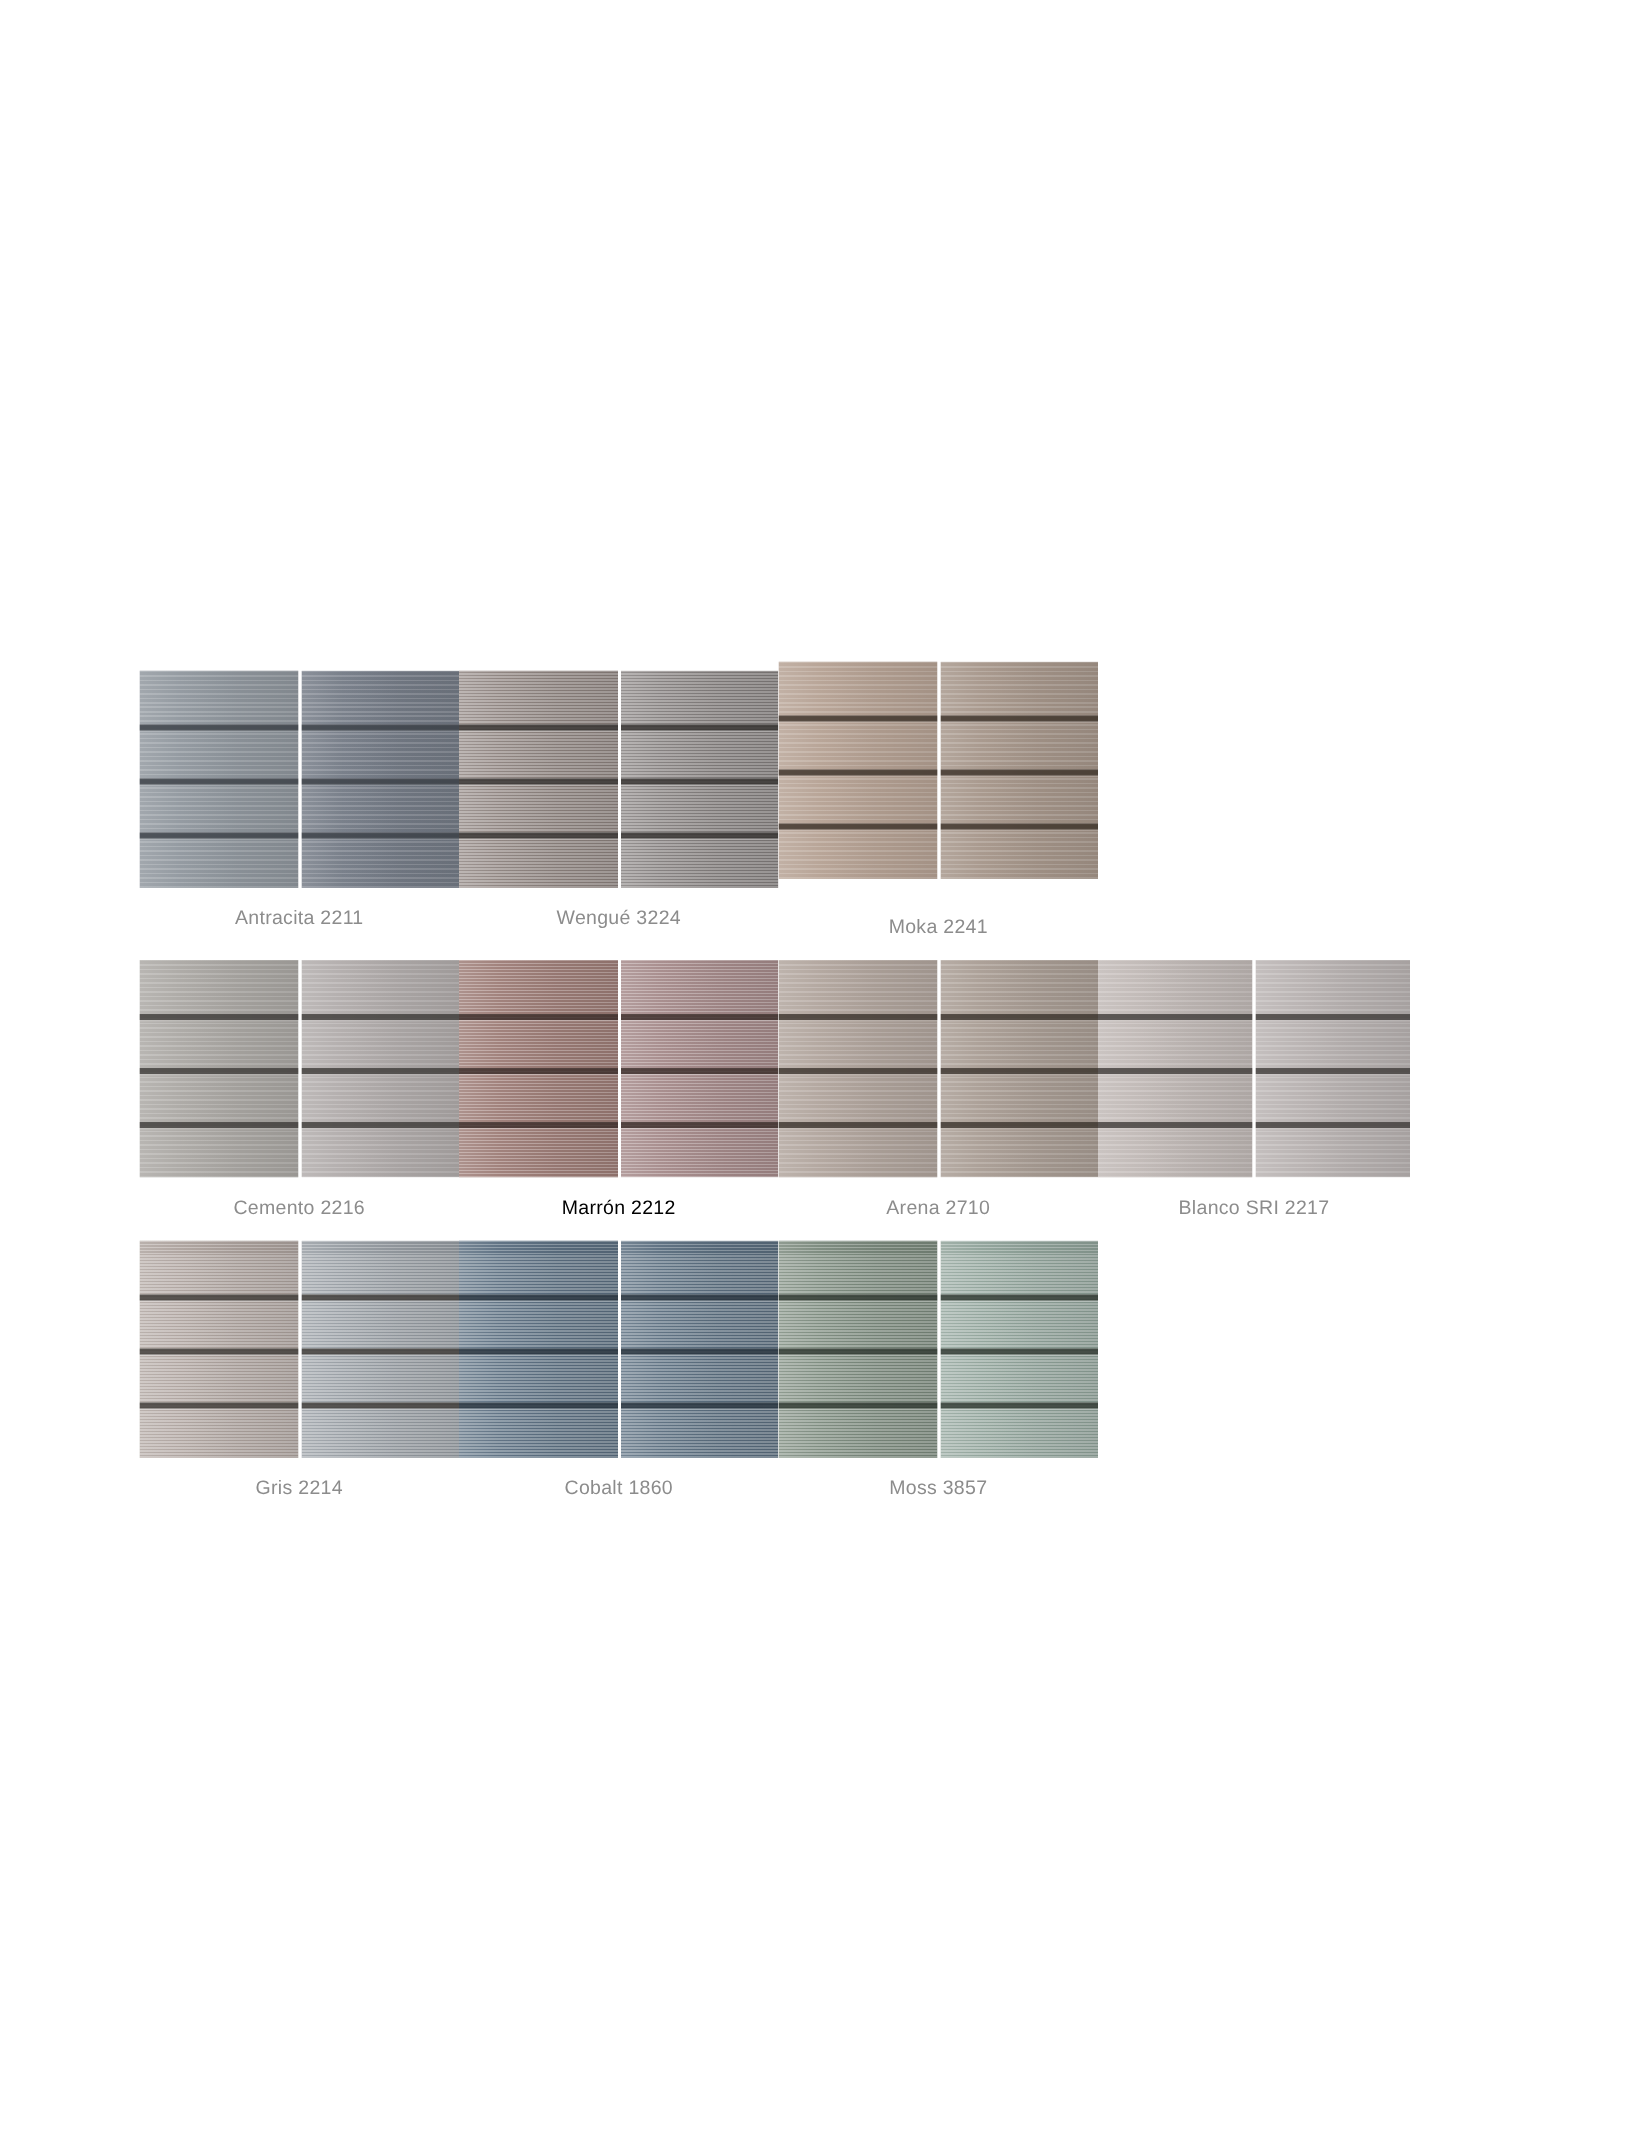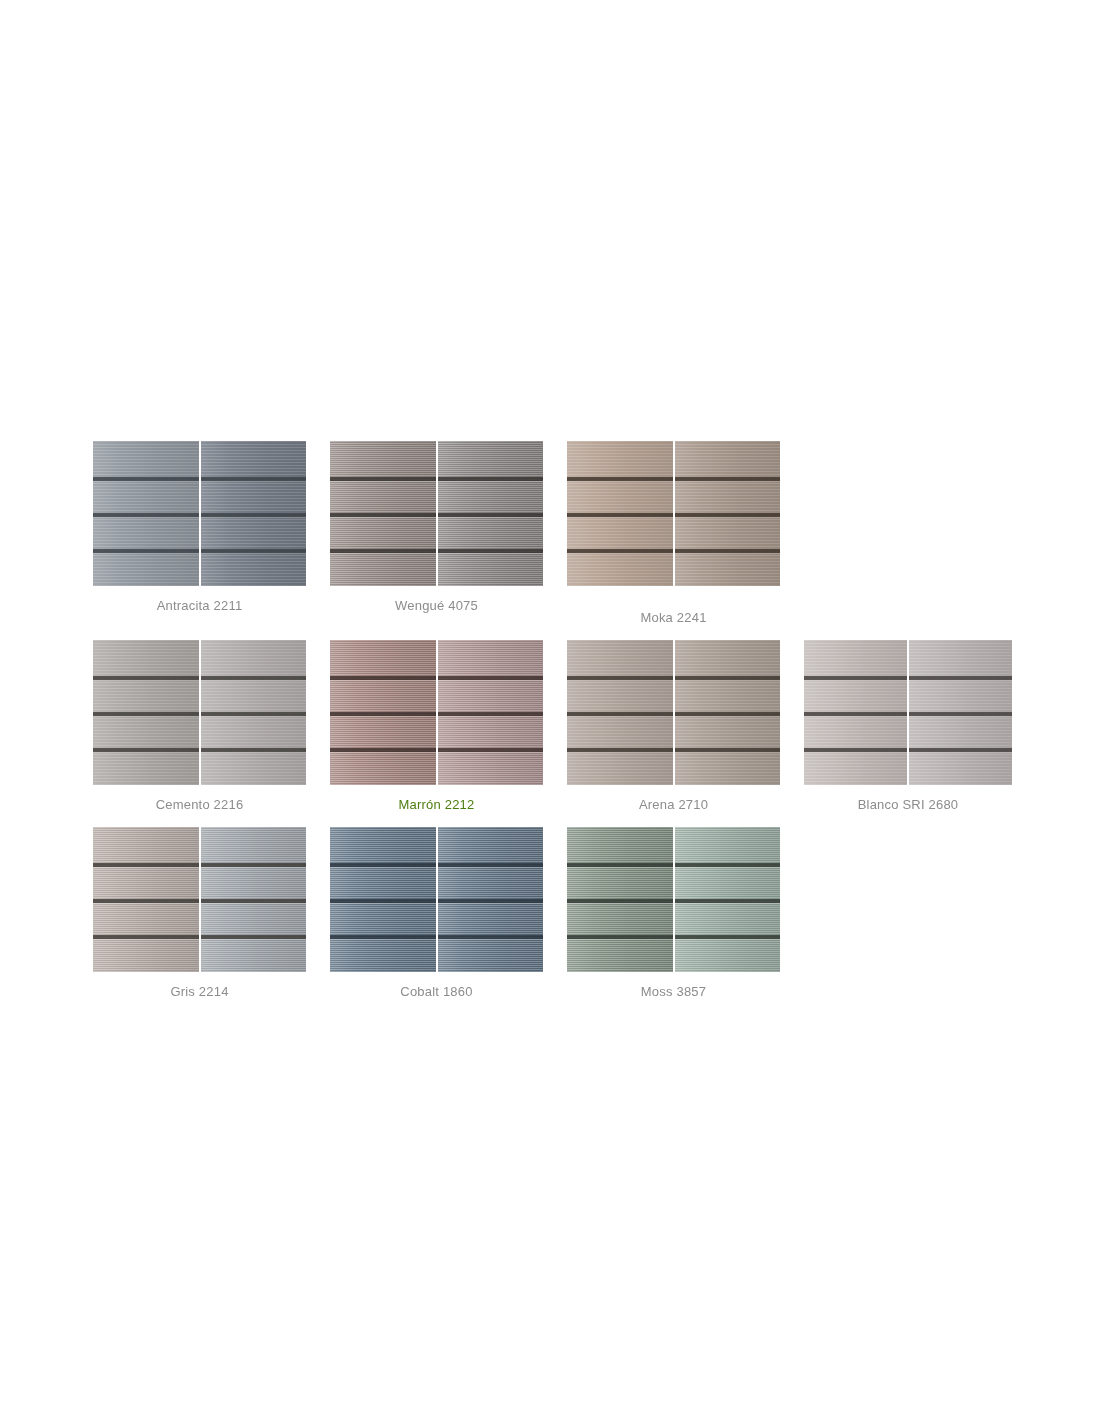--- a/index.html
+++ b/index.html
@@ -16,22 +16,22 @@
 
   #swatch-catalog {
     position: absolute;
     left: 93px;
     top: 441px;
     width: 920px;
   }
 
   .swatch-row {
     display: flex;
-    gap: 24px;
     margin-bottom: 16px;
+    align-items: center;
   }
 
   .swatch-cell {
     width: 213px;
     display: flex;
     flex-direction: column;
     align-items: center;
   }
   .swatch-cell.wide { width: 208px; }
 
@@ -153,21 +153,21 @@
           </div>
           <div class="panel panel-right">
             <div class="panel-fill" style="background: rgb(133, 128, 127);"></div>
             <div class="panel-grain fine"></div>
             <div class="panel-sheen"></div>
             <div class="groove g1" style="background: rgb(51, 48, 46);"></div>
             <div class="groove g2" style="background: rgb(51, 48, 46);"></div>
             <div class="groove g3" style="background: rgb(51, 48, 46);"></div>
           </div>
         </div>
-        <div class="swatch-label" style="color: rgb(140, 140, 140);">Wengué 4075</div>
+        <div class="swatch-label" style="color: rgb(140, 140, 140);">Wengué 3224</div>
       </div>
       <div class="swatch-cell">
         <div class="swatch-image">
           <div class="panel panel-left">
             <div class="panel-fill" style="background: rgb(184, 164, 150);"></div>
             <div class="panel-grain"></div>
             <div class="panel-sheen"></div>
             <div class="groove g1" style="background: rgb(59, 49, 40);"></div>
             <div class="groove g2" style="background: rgb(59, 49, 40);"></div>
             <div class="groove g3" style="background: rgb(59, 49, 40);"></div>
@@ -218,21 +218,21 @@
           </div>
           <div class="panel panel-right">
             <div class="panel-fill" style="background: rgb(169, 142, 142);"></div>
             <div class="panel-grain fine"></div>
             <div class="panel-sheen"></div>
             <div class="groove g1" style="background: rgb(58, 44, 41);"></div>
             <div class="groove g2" style="background: rgb(58, 44, 41);"></div>
             <div class="groove g3" style="background: rgb(58, 44, 41);"></div>
           </div>
         </div>
-        <div class="swatch-label" style="color: #4d7c0f;">Marrón 2212</div>
+        <div class="swatch-label" style="color: #000000;">Marrón 2212</div>
       </div>
       <div class="swatch-cell">
         <div class="swatch-image">
           <div class="panel panel-left">
             <div class="panel-fill" style="background: rgb(179, 167, 159);"></div>
             <div class="panel-grain"></div>
             <div class="panel-sheen"></div>
             <div class="groove g1" style="background: rgb(58, 51, 44);"></div>
             <div class="groove g2" style="background: rgb(58, 51, 44);"></div>
             <div class="groove g3" style="background: rgb(58, 51, 44);"></div>
@@ -260,21 +260,21 @@
           </div>
           <div class="panel panel-right">
             <div class="panel-fill" style="background: rgb(187, 181, 180);"></div>
             <div class="panel-grain"></div>
             <div class="panel-sheen"></div>
             <div class="groove g1" style="background: rgb(63, 59, 57);"></div>
             <div class="groove g2" style="background: rgb(63, 59, 57);"></div>
             <div class="groove g3" style="background: rgb(63, 59, 57);"></div>
           </div>
         </div>
-        <div class="swatch-label" style="color: rgb(140, 140, 140);">Blanco SRI 2680</div>
+        <div class="swatch-label" style="color: rgb(140, 140, 140);">Blanco SRI 2217</div>
       </div>
     </div>
     <div class="swatch-row">
       <div class="swatch-cell">
         <div class="swatch-image">
           <div class="panel panel-left">
             <div class="panel-fill" style="background: rgb(177, 166, 161);"></div>
             <div class="panel-grain fine"></div>
             <div class="panel-sheen"></div>
             <div class="groove g1" style="background: rgb(59, 56, 52);"></div>

